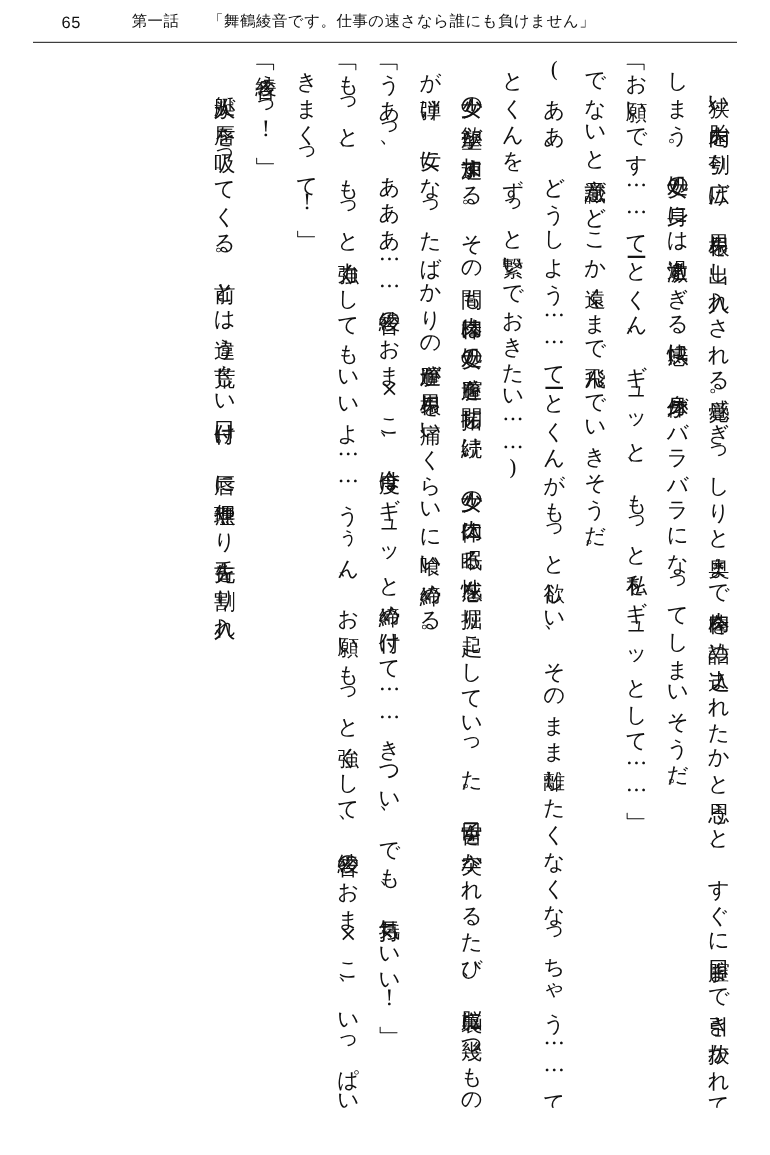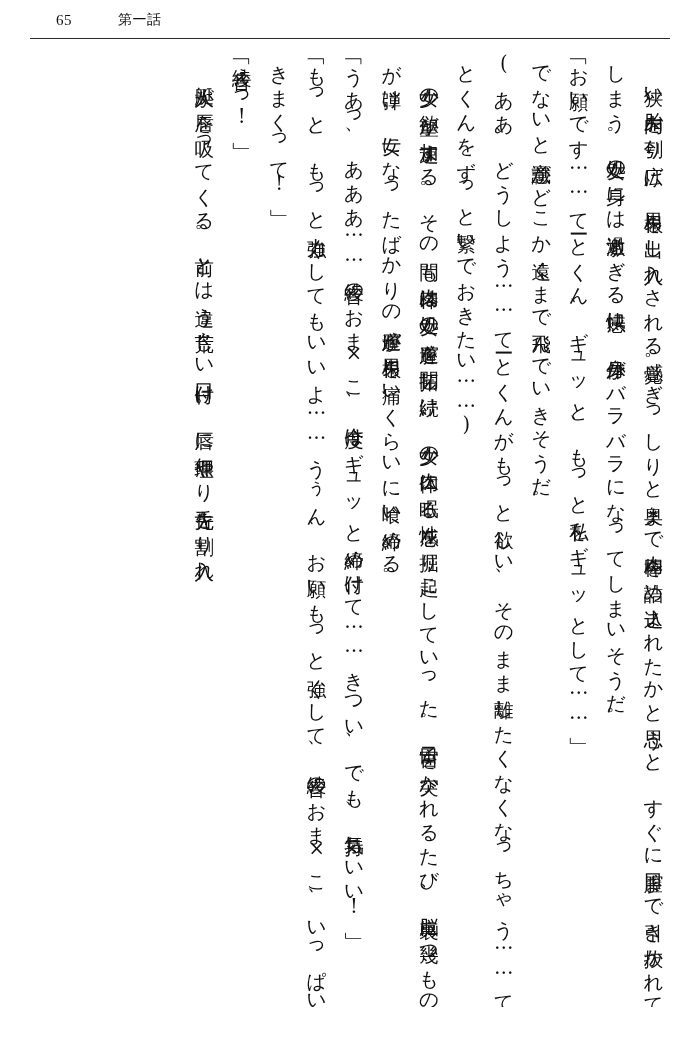--- a/index.html
+++ b/index.html
@@ -36,21 +36,21 @@
     align-items: center;
     box-sizing: border-box;
     padding: 0 40px 0 56px;
     font-size: 14.5px;
     letter-spacing: 0.5px;
     white-space: nowrap;
   }
   .header .page-number {
     font-size: 15px;
     margin-right: 46px;
-    font-family: Liberation Serif, serif;
+    font-family: Liberation Sans, sans-serif;
   }
   .header .chapter {
     margin-right: 26px;
     font-size: 14px;
     text-align: center;
   }
   .header .chapter-title {
     font-size: 14px;
   }
 
@@ -100,20 +100,21 @@
   }
 </style>
 </head>
 <body>
 
 <div class="page">
 
   <div class="header">
     <span class="page-number">65</span>
     <span class="chapter">第一話</span>
+    <span class="chapter-title">「舞鶴綾音です。仕事の速さなら誰にも負けません」</span>
   </div>
 
   <div class="header-rule"></div>
 
   <div class="body-area">
     <div class="vtext">
       <p class="indent">狭い胎内を刳り広げ、男根を出し入れされる感覚。ぎっしりと奥まで肉棒を詰め込まれたかと思うと、すぐに膣口まで引き抜かれてしまう。処女の身には過激すぎる快感に、身体がバラバラになってしまいそうだ。</p>
       <p>「お願いです……てーとくん、ギュッと、もっと私をギュッとして……」</p>
       <p>でないと意識がどこか遠くまで飛んでいきそうだ。</p>
       <p>(ああ、どうしよう……てーとくんがもっと欲しい、そのまま離したくなくなっちゃう……てーとくんをずっと繋いでおきたい……)</p>

